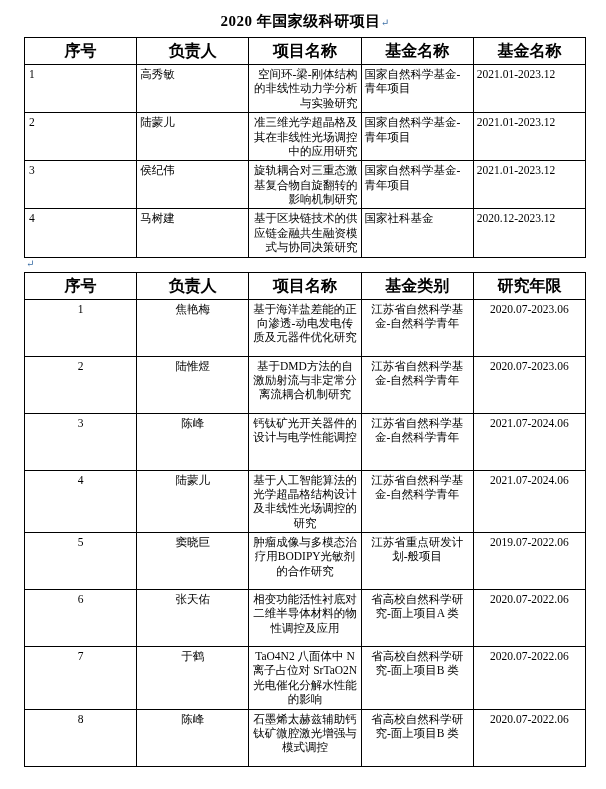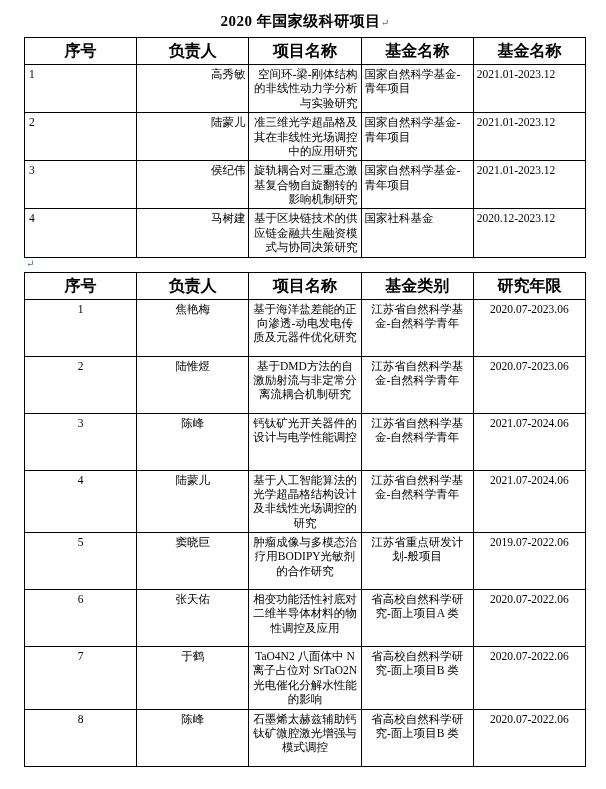--- a/index.html
+++ b/index.html
@@ -49,21 +49,21 @@
     vertical-align: top;
   }
   table.grid th {
     text-align: center;
     font-weight: bold;
     font-size: 16px;
     padding: 3px 2px;
     vertical-align: middle;
   }
   .t1 td.c-num { width: 42px; text-align: left; padding-left: 4px; }
-  .t1 td.c-person { width: 60px; text-align: right; }
+  .t1 td.c-person { width: 60px; text-align: left; }
   .t1 td.c-proj { width: 200px; text-align: right; }
   .t1 td.c-fund { width: 140px; text-align: left; }
   .t1 td.c-date { width: 118px; text-align: left; }
 
   .t2 td.c-num { width: 48px; text-align: center; }
   .t2 td.c-person { width: 58px; text-align: center; }
   .t2 td.c-proj { width: 184px; text-align: center; }
   .t2 td.c-fund { width: 158px; text-align: center; }
   .t2 td.c-years { width: 114px; text-align: center; }
 

